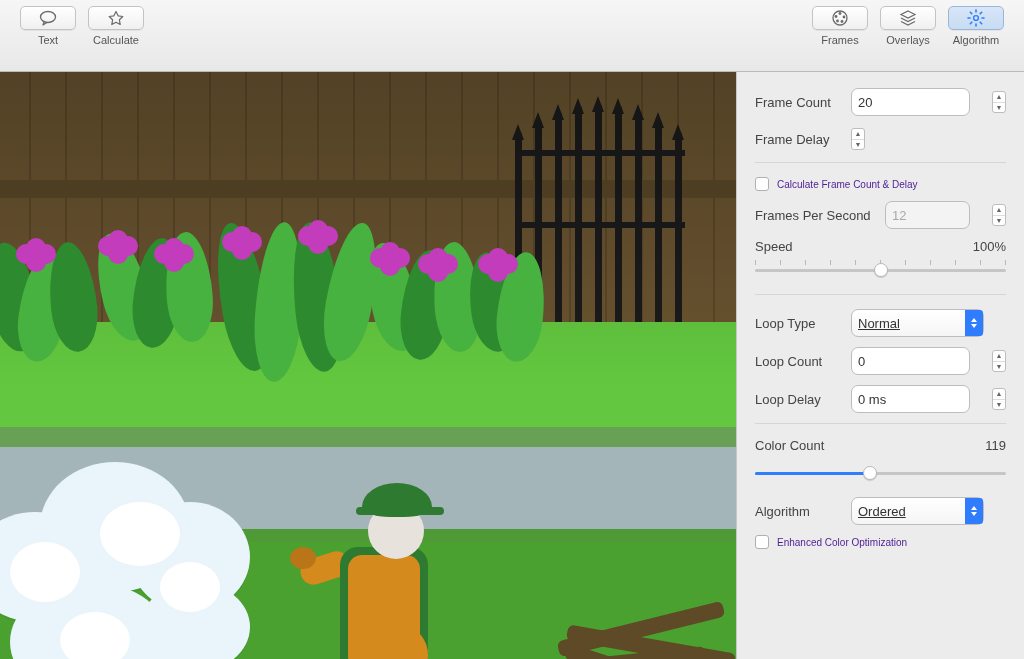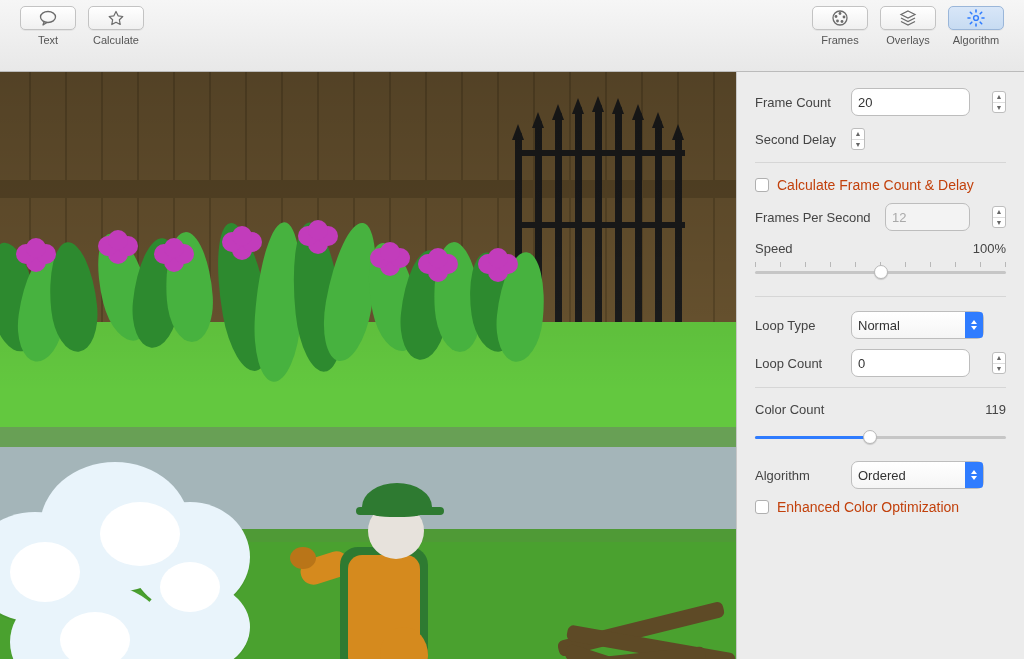--- a/index.html
+++ b/index.html
@@ -142,21 +142,21 @@
   .chk.checked {
     background: #2f7cff;
     border-color: #2f7cff;
   }
   .chk.checked::after {
     content: "✓";
     color: #fff;
     font-size: 11px;
     line-height: 1;
   }
-  .chk-label { font-size: 14px; color: #c2410c; }
+  .chk-label { font-size: 10px; color: #4c1d95; }
 
   .speed-row, .head-row {
     display: flex;
     justify-content: space-between;
     font-size: 13px;
     color: #444;
     margin-bottom: 6px;
   }
   .head-row { margin-bottom: 10px; }
 
@@ -194,20 +194,21 @@
     justify-content: space-between;
   }
   .slider-ticks span {
     width: 1px; height: 5px; background: #b8b8b8;
   }
 
   .combo {
     position: relative;
     padding-right: 32px;
     background: linear-gradient(#fff,#f5f5f5);
+    text-decoration: underline;
   }
   .combo-arrows {
     position: absolute;
     right: 0; top: 0; bottom: 0;
     width: 18px;
     background: #2f7cff;
     border-top-right-radius: 3px;
     border-bottom-right-radius: 3px;
     display: flex;
     flex-direction: column;
@@ -502,21 +503,21 @@
     <div class="row">
       <div class="row-label">Frame Count</div>
       <div class="num-field">20</div>
       <div class="stepper">
         <div class="up">▲</div>
         <div class="dn">▼</div>
       </div>
     </div>
 
     <div class="row">
-      <div class="row-label">Second Delay</div>
+      <div class="row-label">Frame Delay</div>
       <div class="stepper">
         <div class="up">▲</div>
         <div class="dn">▼</div>
       </div>
     </div>
 
     <div class="section-gap"></div>
 
     <div class="chk-row">
       <div class="chk"></div>
@@ -566,20 +567,28 @@
 
     <div class="row">
       <div class="row-label">Loop Count</div>
       <div class="num-field">0</div>
       <div class="stepper">
         <div class="up">▲</div>
         <div class="dn">▼</div>
       </div>
     </div>
 
+    <div class="row">
+      <div class="row-label">Loop Delay</div>
+      <div class="num-field">0 ms</div>
+      <div class="stepper">
+        <div class="up">▲</div>
+        <div class="dn">▼</div>
+      </div>
+    </div>
 
     <div class="section-gap"></div>
 
 
     <div class="head-row">
       <span>Color Count</span>
       <span>119</span>
     </div>
     <div class="slider-wrap">
       <div class="slider-track"></div>

